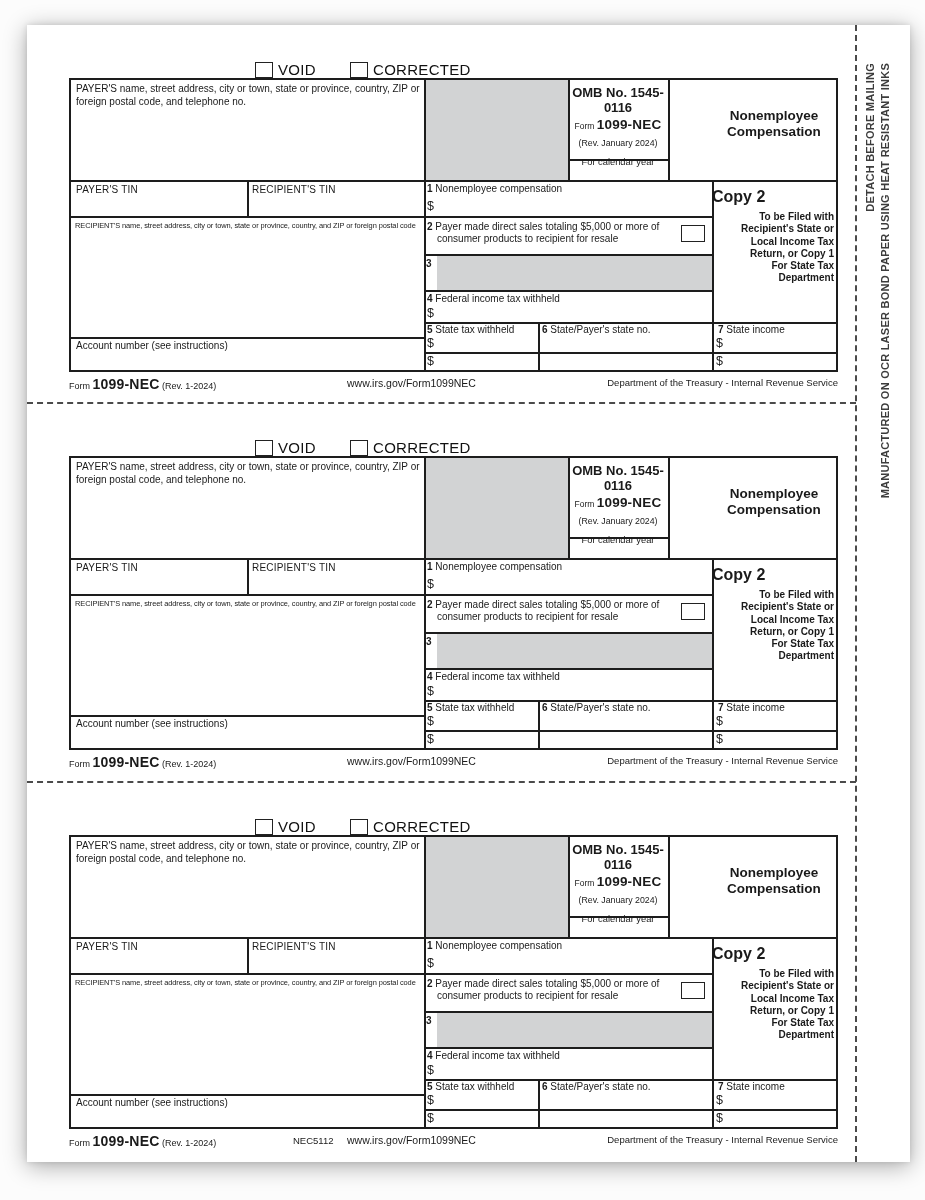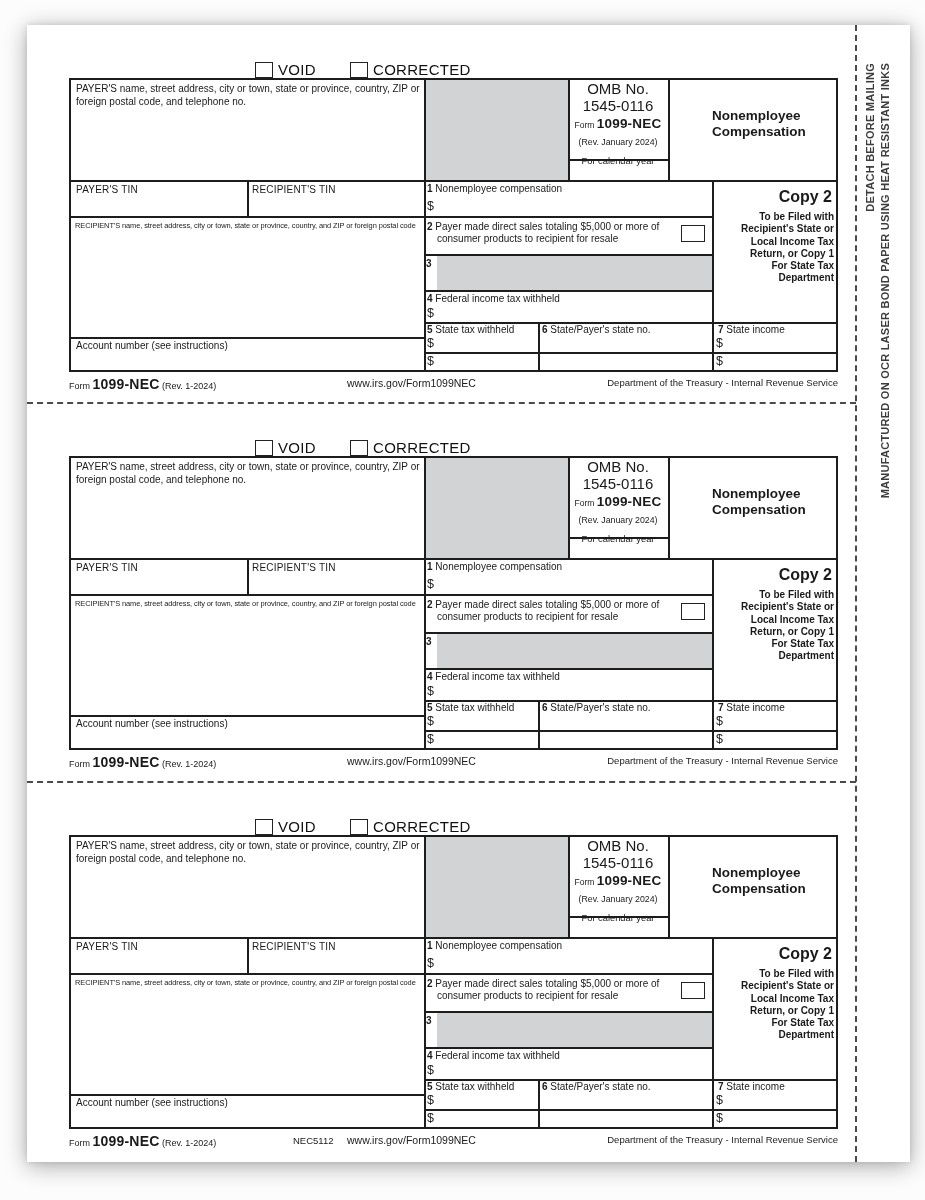--- a/index.html
+++ b/index.html
@@ -25,28 +25,28 @@
   .tbl i{display:block;position:absolute;}
   .h{background:#1d1d1d;height:1.5px;}
   .v{background:#1d1d1d;width:1.5px;}
   .gray{background:#d2d3d4;}
   .t{position:absolute;font-size:10px;line-height:12.5px;color:#1a1a1a;}
   .t b{font-weight:bold;}
   .dollar{position:absolute;font-size:12.5px;color:#1a1a1a;}
   .tin{font-size:10px;letter-spacing:.2px;}
   .cond{font-size:8px;white-space:nowrap;transform:scaleX(.93);transform-origin:0 0;letter-spacing:-.1px;}
   .ombc{position:absolute;left:497px;top:0;width:100px;text-align:center;}
-  .ombc .o1{font-size:15px;}
+  .ombc .o1{font-size:13px;margin-top:5px;font-weight:bold;}
   .ombc .o2{margin-top:2px;font-size:8.5px;}
   .ombc .o2 b{font-size:13.5px;letter-spacing:.2px;}
   .ombc .o3{margin-top:6px;font-size:8.8px;}
   .ombc .o4{margin-top:9px;font-size:9.3px;}
-  .ftitle{position:absolute;left:641px;top:28px;width:124px;text-align:left;
+  .ftitle{position:absolute;left:641px;top:28px;width:124px;text-align:center;
           font-weight:bold;font-size:13.5px;line-height:15.5px;}
-  .copyhead{position:absolute;left:641px;top:108px;width:120px;text-align:right;
+  .copyhead{position:absolute;left:641px;top:108px;width:120px;text-align:left;
             font-weight:bold;font-size:16px;}
   .copyinstr{position:absolute;left:600px;top:131px;width:163px;text-align:right;
              font-weight:bold;font-size:10px;line-height:12.3px;}
   .copyinstr span{display:block;}
   .footer{position:absolute;left:42px;top:349px;width:769px;height:20px;font-size:9px;}
   .footer .fl{position:absolute;left:0;top:2px;}
   .footer .fl b{font-size:14px;letter-spacing:.2px;}
   .footer .fcode{position:absolute;left:224px;top:4px;font-size:9.5px;}
   .footer .furl{position:absolute;left:278px;top:3px;font-size:10.5px;}
   .footer .fdept{position:absolute;right:0;top:3px;font-size:9.5px;}

